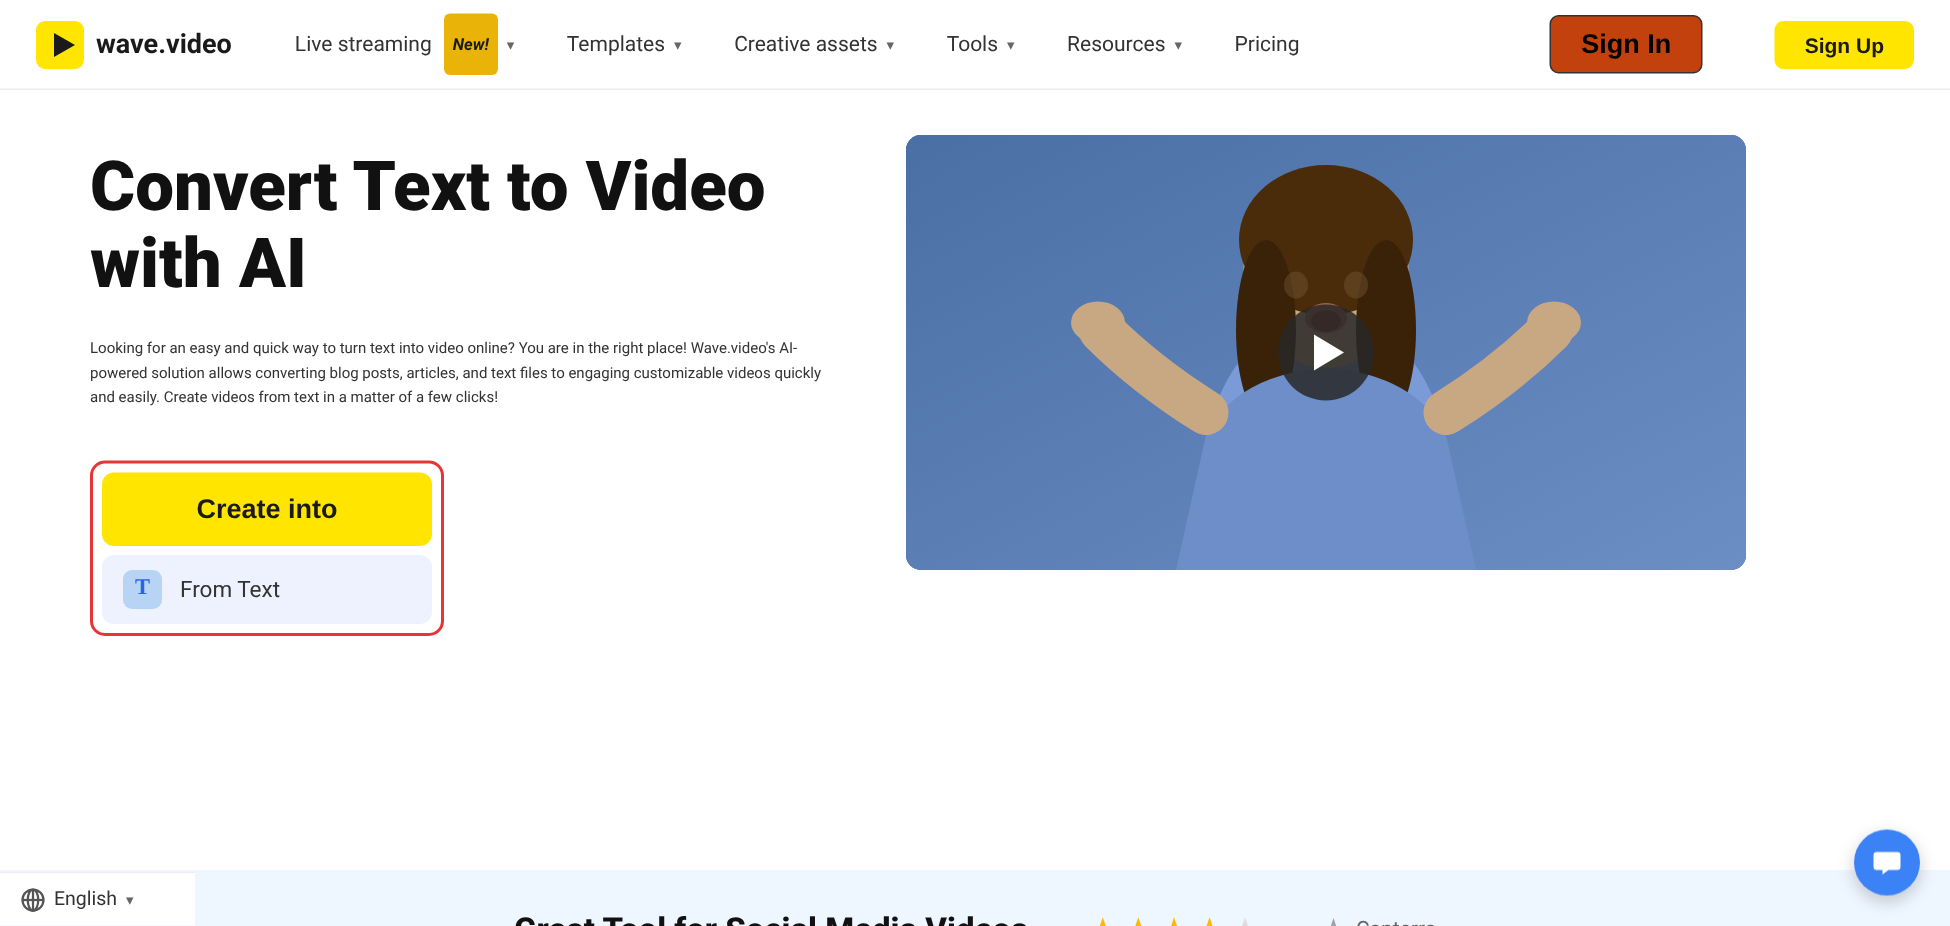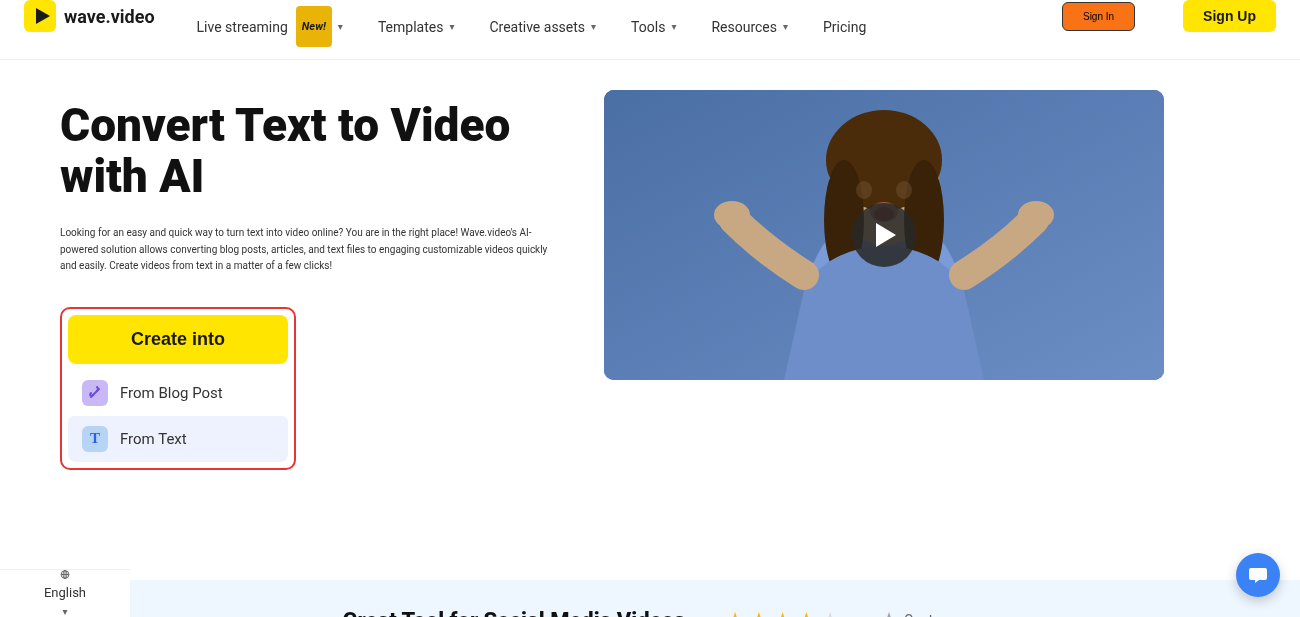--- a/index.html
+++ b/index.html
@@ -1,32 +1,32 @@
 <!DOCTYPE html>
 <html><head>
   <meta charset="utf-8">
   <style>
     * { box-sizing: border-box; margin: 0; padding: 0; }
     body { font-family: -apple-system, BlinkMacSystemFont, 'Segoe UI', Roboto, sans-serif; background: #fff; overflow-x: hidden; }
 
     
     .navbar {
-      display: flex; align-items: flex-start; height: 60px;
+      display: flex; align-items: center; height: 60px;
       padding: 0 24px; border-bottom: 1px solid #eee;
       position: relative; z-index: 10; background: #fff;
     }
     .nav-logo { display: flex; align-items: center; gap: 8px; text-decoration: none; margin-right: 32px; }
     .logo-icon { width: 32px; height: 32px; }
     .logo-text { font-size: 18px; font-weight: 700; color: #1a1a1a; }
     .nav-items { display: flex; align-items: center; gap: 15px; flex: 1; }
     .nav-item { display: flex; align-items: center; gap: 4px; padding: 6px 10px; font-size: 14px; color: #333; cursor: pointer; border-radius: 4px; white-space: nowrap; }
     .nav-badge { background: #eab308; color: #1a1a1a; font-size: 11px; font-weight: 700; padding: 14px 6px; border-radius: 4px; margin-left: 4px; font-style: italic; }
     .nav-chevron { font-size: 10px; color: #666; margin-left: 2px; }
     .nav-actions { display: flex; align-items: center; gap: 12px; }
-    .btn-signin { padding: 8px 20px; border: 1.5px solid #333; border-radius: 6px; background: #f97316; font-size: 10px; font-weight: 400; cursor: pointer; }
+    .btn-signin { padding: 8px 20px; border: 1.5px solid #333; border-radius: 6px; background: #c2410c; font-size: 18px; font-weight: 700; cursor: pointer; }
     .btn-signup { padding: 8px 20px; border: none; border-radius: 6px; background: #FFE500; font-size: 14px; font-weight: 700; cursor: pointer; color: #1a1a1a; margin-left: 36px; }
 
     
     .main-content {
       display: flex; padding: 30px 60px 0 60px; gap: 24px; min-height: 500px;
     }
     .left-col { flex: 0 0 520px; padding-top: 10px; }
     .hero-title { font-size: 46px; font-weight: 900; color: #111; line-height: 1.1; margin-bottom: 24px; }
     .hero-desc { font-size: 10px; color: #333; line-height: 1.65; margin-bottom: 32px; max-width: 490px; }
     .create-video-wrapper {
@@ -83,24 +83,24 @@
       display: flex; align-items: center; justify-content: center; gap: 40px;
       min-height: 80px;
     }
     .bottom-title { font-size: 22px; font-weight: 800; color: #111; }
     .stars { display: flex; align-items: center; gap: 4px; }
     .star { color: #FFB800; font-size: 22px; }
     .capterra-logo { display: flex; align-items: center; gap: 6px; color: #666; font-size: 14px; }
 
     
     .language-bar {
-      position: fixed; bottom: 0; left: 0; width: 130px; height: 48px;
+      position: fixed; bottom: 0; left: 0; width: 130px; height: 36px;
       background: #fff; border-top: 1px solid #eee;
       display: flex; align-items: center; padding: 0 14px; gap: 6px;
-      font-size: 13px; color: #333; cursor: pointer; flex-direction: column;
+      font-size: 13px; color: #333; cursor: pointer;
     }
     .lang-chevron { font-size: 10px; color: #666; }
 
     
     .chat-widget {
       position: fixed; bottom: 20px; right: 20px;
       width: 44px; height: 44px; background: #3b82f6; border-radius: 50%;
       display: flex; align-items: center; justify-content: center;
       cursor: pointer; box-shadow: 0 4px 12px rgba(0,0,0,0.2);
     }
@@ -158,30 +158,20 @@
 
 <div class="main-content">
 
   <div class="left-col">
     <h1 class="hero-title">Convert Text to Video with AI</h1>
     <p class="hero-desc">Looking for an easy and quick way to turn text into video online? You are in the right place! Wave.video's AI-powered solution allows converting blog posts, articles, and text files to engaging customizable videos quickly and easily. Create videos from text in a matter of a few clicks!</p>
 
     <div class="create-video-wrapper">
       <button class="btn-create-video">Create into</button>
       <div class="dropdown-options">
-        <div class="dropdown-option">
-          <div class="option-icon-blog">
-            <svg width="16" height="16" viewBox="0 0 16 16" fill="none">
-              <path d="M10 2C10 2 12 4 10 6L6 10C4 12 2 10 4 8" stroke="#6b4ed8" stroke-width="2" stroke-linecap="round"></path>
-              <path d="M6 10L4 12" stroke="#6b4ed8" stroke-width="2" stroke-linecap="round"></path>
-              <path d="M10 6L12 4" stroke="#6b4ed8" stroke-width="2" stroke-linecap="round"></path>
-            </svg>
-          </div>
-          <span>From Blog Post</span>
-        </div>
         <div class="dropdown-option active">
           <div class="option-icon-text">
             <span style="font-size:15px;font-weight:900;font-family:serif;">T</span>
           </div>
           <span>From Text</span>
         </div>
       </div>
     </div>
   </div>
 

